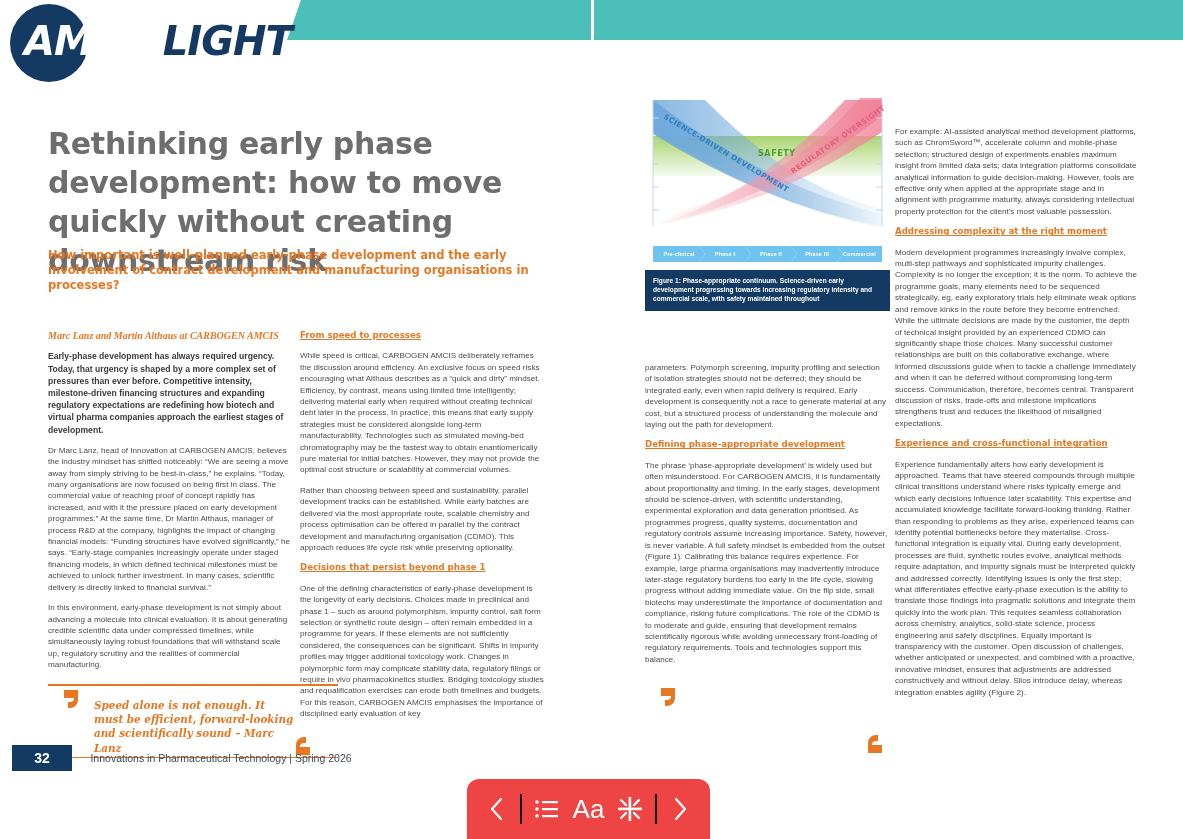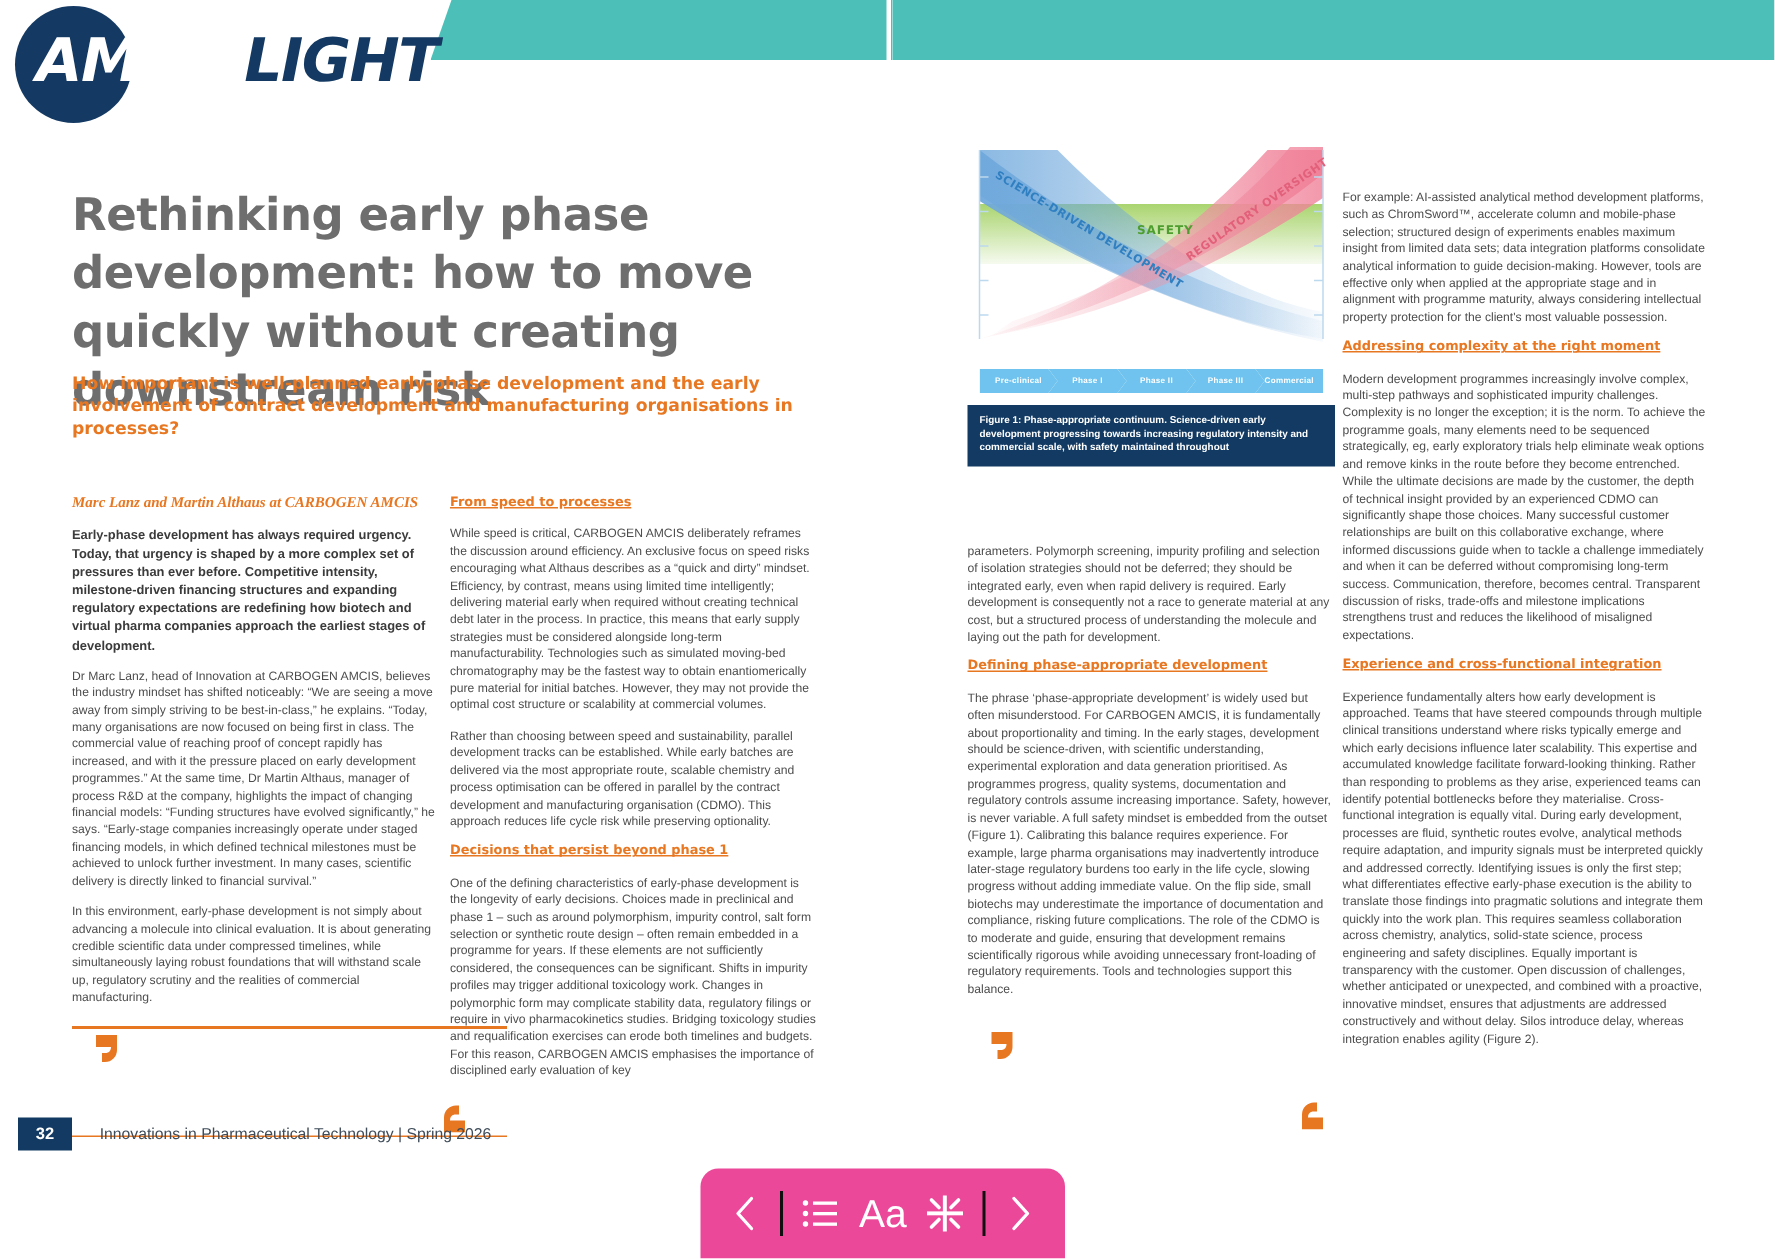--- a/index.html
+++ b/index.html
@@ -108,37 +108,37 @@
   .fig-caption{
     margin-top:8px;background:#123a63;color:#fff;
     padding:7px 8px 8px 8px;
     font-size:6.6px;line-height:8.8px;font-weight:bold;width:229px;
   }
 
   
   .footer{position:absolute;bottom:0;height:56px;}
   .pagebox{
     display:inline-block;background:#123a63;color:#fff;
-    font-weight:bold;font-size:11px;padding:5px 9px;vertical-align:middle;
+    font-weight:bold;font-size:14px;padding:5px 21px;vertical-align:middle;
     min-width:18px;text-align:center;
   }
   .foottext{
     display:inline-block;vertical-align:middle;
     font-size:10.5px;color:#3f4c59;
     font-family:"Liberation Sans", sans-serif;
   }
   #footer-left{left:12px;bottom:38px;}
   #footer-left .foottext{margin-left:14px;}
   #footer-right{right:12px;bottom:38px;}
   #footer-right .foottext{margin-right:14px;}
 
   
   .toolbar{
     position:absolute;left:467px;bottom:0;width:243px;height:60px;
-    background:#ec4899;border-radius:12px 12px 0 0;
+    background:#ef4444;border-radius:12px 12px 0 0;
     display:flex;align-items:center;justify-content:space-between;
     padding:0 20px;box-sizing:border-box;
   }
   .tb-btn{display:flex;align-items:center;justify-content:center;color:#fff;cursor:pointer;}
   .tb-div{width:2px;height:30px;background:#0f0f0f;}
   .tb-aa{font-size:26px;color:#fff;font-family:"Liberation Sans",sans-serif;line-height:1;}
   svg{display:block;}
 </style>
 </head>
 <body>
@@ -245,20 +245,21 @@
   </div>
 
   <div class="pullquote" id="pq1">
     <div class="pq-rule"></div>
     <div class="pq-body">
       <span class="q-open">
         <svg width="18" height="24" viewBox="0 0 18 24">
             <path d="M2,0 H16 V10 A8,8 0 0 1 8,18 H6 V12 H9 A4,4 0 0 0 12,8 H2 Z" fill="#e87722"></path>
           </svg>
       </span>
+      <span class="pq-text">Speed alone is not enough. It must be efficient, forward-looking and scientifically sound – Marc Lanz</span>
       <span class="q-close">
         <svg width="18" height="24" viewBox="0 0 18 24">
             <path d="M16,24 H2 V14 A8,8 0 0 1 10,6 H12 V12 H9 A4,4 0 0 0 6,16 H16 Z" fill="#e87722"></path>
           </svg>
       </span>
     </div>
     <div class="pq-rule"></div>
   </div>
 
   <div class="pullquote" id="pq2">

